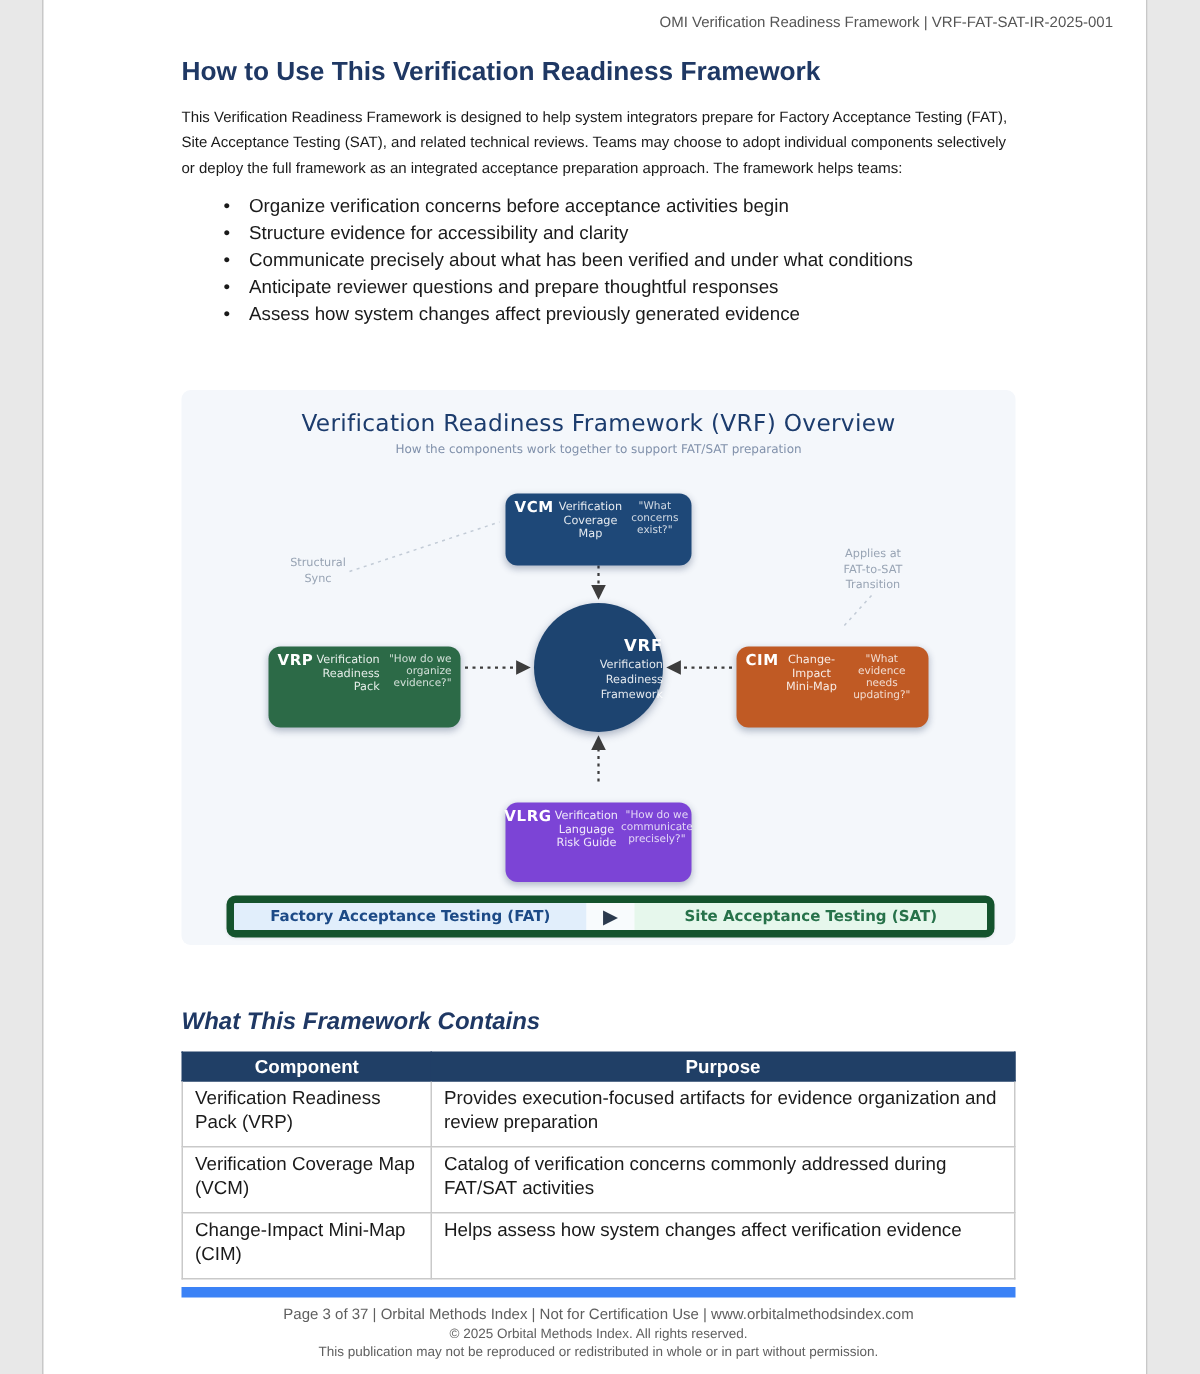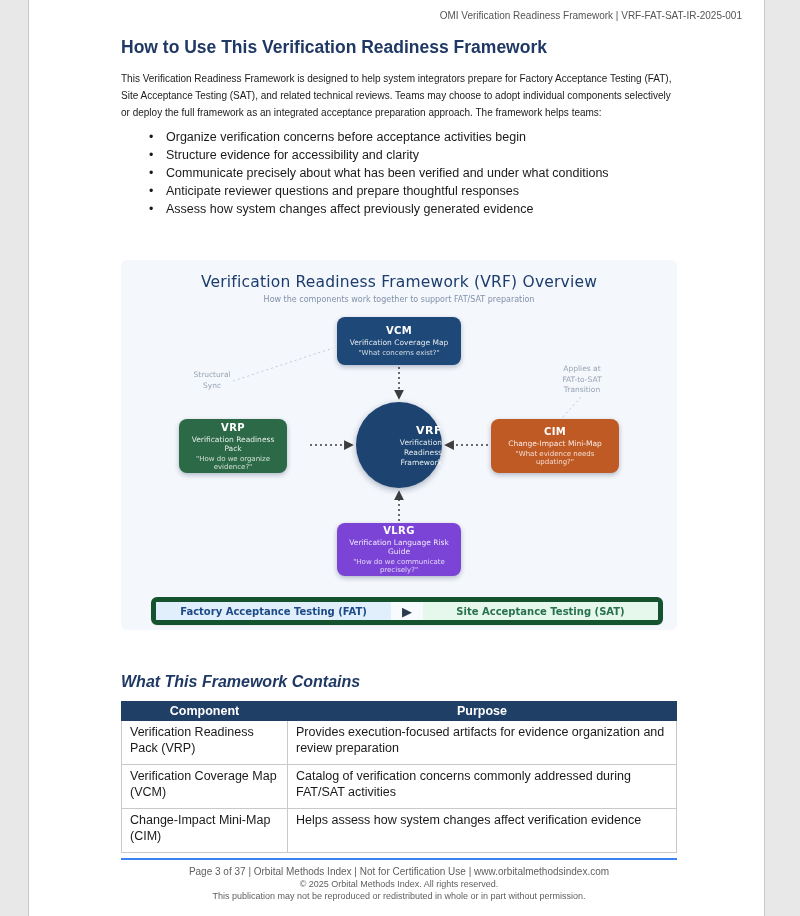--- a/index.html
+++ b/index.html
@@ -72,31 +72,32 @@
     color:#8191ab;
   }
   .connectors { position:absolute; left:0; top:0; }
   .conn { stroke:#3d3d3d; stroke-width:1.5; stroke-dasharray:2 3; }
   .ann-line { stroke:#c2cbd6; stroke-width:1; stroke-dasharray:2 3; }
   .node {
     position:absolute;
     border-radius:8px;
     color:#fff;
     text-align:center;
-    display:flex; flex-direction:column; justify-content:center;
+    display:flex; flex-direction:row; justify-content:center;
     gap:2px;
     box-shadow:0 2px 5px rgba(20,40,80,0.3);
     padding:4px 6px;
     box-sizing:border-box;
+    margin-top:12px;
   }
   .node .acr { font-size:10px; font-weight:bold; letter-spacing:0.4px; }
   .node .nm  { font-size:7.5px; color:rgba(255,255,255,0.88); }
   .node .q   { font-size:7px;   color:rgba(255,255,255,0.78); }
   .node-vcm  { left:216px; top:57px;  width:124px; height:48px; }
-  .node-vrp  { left:58px;  top:159px; width:108px; height:54px; }
+  .node-vrp  { left:58px;  top:159px; width:128px; height:54px;text-align:right; }
   .node-cim  { left:370px; top:159px; width:128px; height:54px; }
   .node-vlrg { left:216px; top:263px; width:124px; height:53px; }
   .vrf-circle {
     position:absolute;
     left:235px; top:142px; width:86px; height:86px;
     border-radius:50%;
     color:#fff; text-align:right;
     display:flex; flex-direction:column; justify-content:center;
     gap:1px;
     box-shadow:0 2px 6px rgba(20,40,80,0.35);
@@ -167,21 +168,21 @@
     padding:3px 8px 8px 8px;
     vertical-align:top;
     line-height:16px;
     height:29px;
   }
   .col-component { width:166px; }
 
   
   .footer {
     margin-top:5px;
-    border-top:2px solid #3b82f6;
+    border-top:7px solid #3b82f6;
     padding-top:6px;
     text-align:center;
     color:#5f5f5f;
   }
   .footer .f1 { font-size:10px; }
   .footer .f2, .footer .f3 { font-size:9px; margin-top:2px; }
 </style>
 </head>
 <body>
 

